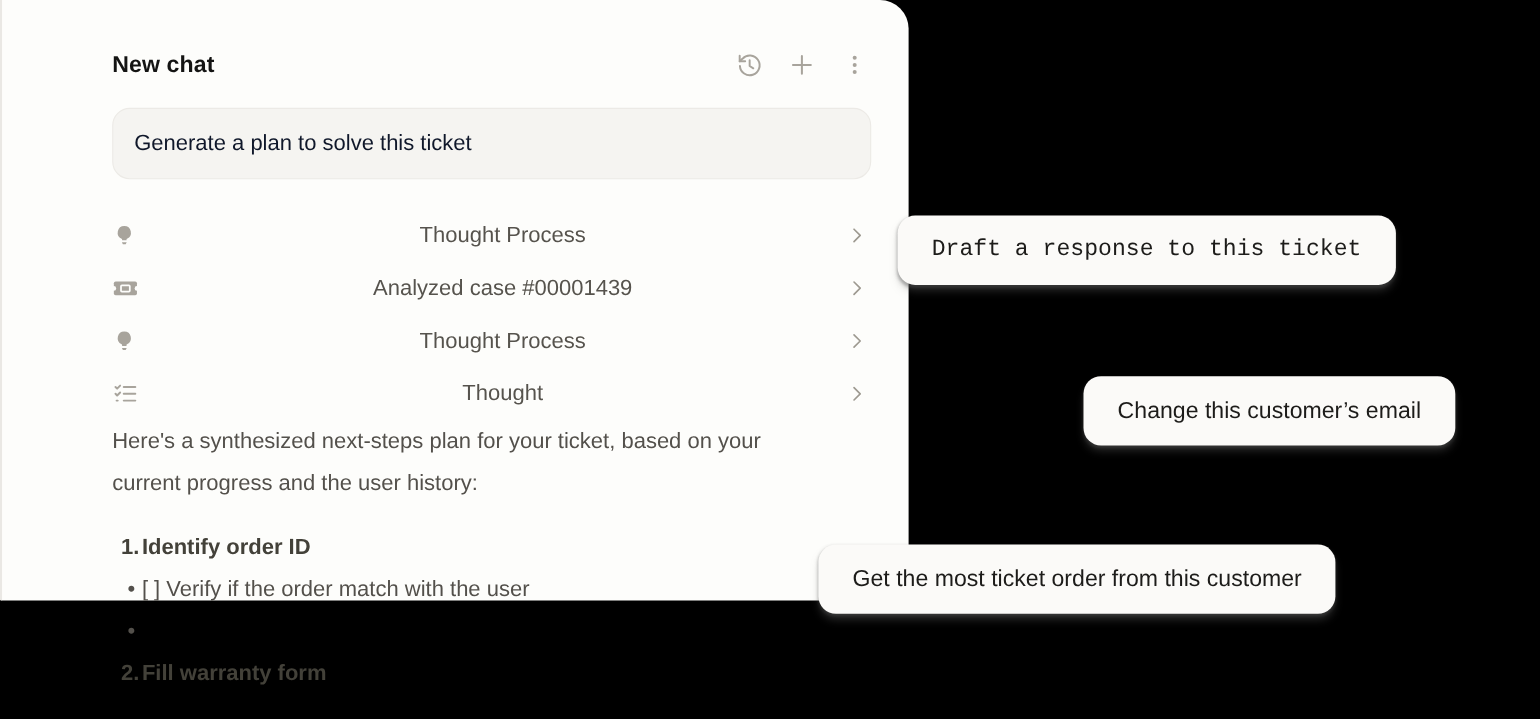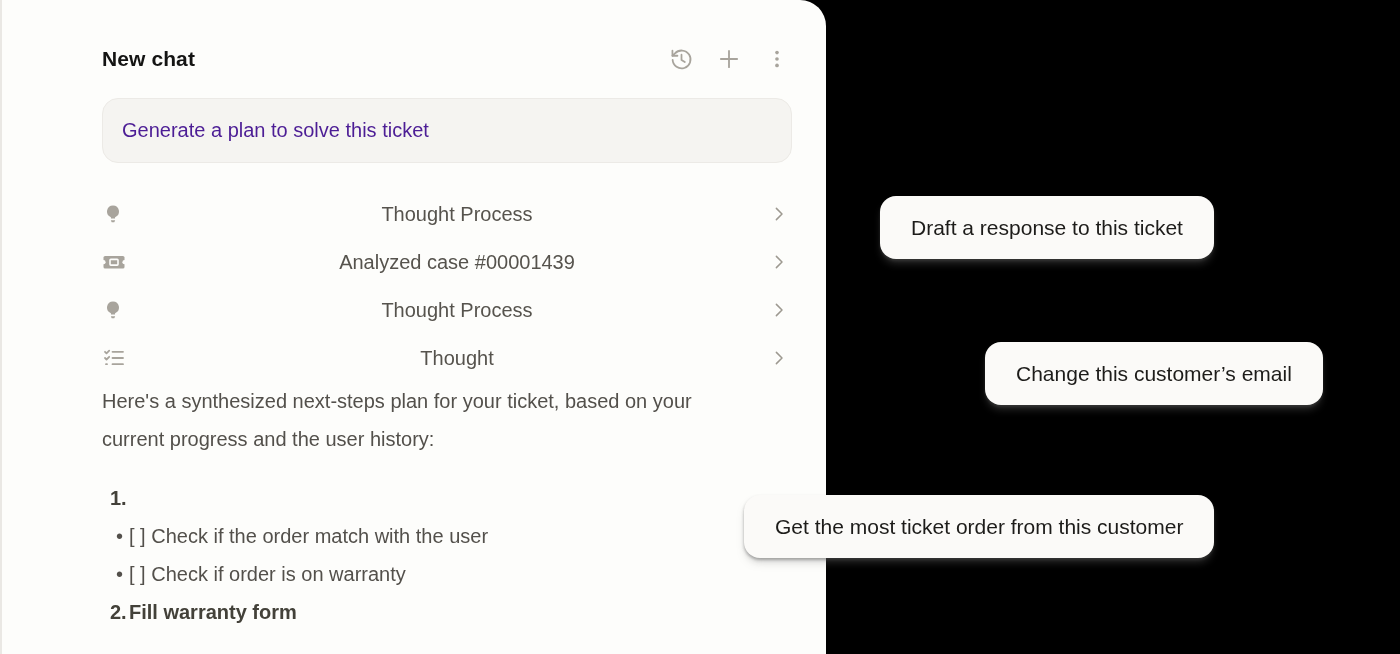--- a/index.html
+++ b/index.html
@@ -8,21 +8,21 @@
     font-family:"Liberation Sans", sans-serif;
     background:#000000;
     position:relative;
     overflow:hidden;
   }
   .stage { position:absolute; inset:0; }
 
   
   .panel {
     position:absolute; left:0; top:0;
-    width:826px; height:654px;
+    width:826px; height:546px;
     background:#FDFDFB;
     border-left:2px solid #EAE8E4;
     border-top-right-radius:26px;
     padding:44px 36px 0 100px;
   }
   .panel-header {
     display:flex; align-items:center; justify-content:space-between;
     height:30px;
   }
   .panel-title {
@@ -37,21 +37,21 @@
   .icon-btn svg { display:block; }
 
   .user-bubble {
     margin-top:24px;
     width:690px; height:65px;
     background:#F5F4F1;
     border:1px solid #ECEAE6;
     border-radius:16px;
     display:flex; align-items:center;
     padding:0 19px;
-    font-size:20px; color:#4c1d95;
+    font-size:20px; color:#0f172a;
   }
 
   .steps { list-style:none; margin-top:27px; width:690px; }
   .step-row {
     display:flex; align-items:center;
     height:48px; cursor:pointer;
   }
   .step-icon { width:26px; height:24px; margin-right:16px; display:flex; align-items:center; color:#A8A49C; flex:0 0 auto; }
   .step-label { flex:1; font-size:20px; color:#56534D;text-align:center; }
   .step-chevron { width:18px; height:18px; color:#9D9990; flex:0 0 auto; margin-right:4px; }
@@ -78,21 +78,21 @@
     border:none;
     border-radius:16px;
     font-family:"Liberation Sans", sans-serif;
     font-size:21px;
     padding:0 31px;
     white-space:nowrap;
     cursor:pointer;
     box-shadow:0 6px 9px -2px rgba(130,130,130,.35), 0 2px 3px rgba(60,60,60,.4);
     z-index:5;
   }
-  .sugg-1 { left:880px; top:196px; }
+  .sugg-1 { left:816px; top:196px;font-family:Liberation Mono, monospace; }
   .sugg-2 { left:985px; top:342px; }
   .sugg-3 { left:744px; top:495px; }
 </style>
 </head>
 <body>
 
 <div class="stage">
 
   <section class="panel">
 
@@ -194,28 +194,28 @@
           </svg>
         </span>
       </li>
     </ul>
 
     <p class="intro">Here's a synthesized next-steps plan for your ticket, based on your current progress and the user history:</p>
 
     <div class="plan">
       <div class="plan-line numbered">
         <span class="marker">1.</span>
+        <span class="txt">Identify order ID</span>
       </div>
       <div class="plan-line bullet">
         <span class="marker">•</span>
-        <span class="txt">[ ] Check if the order match with the user</span>
+        <span class="txt">[ ] Verify if the order match with the user</span>
       </div>
       <div class="plan-line bullet">
         <span class="marker">•</span>
-        <span class="txt">[ ] Check if order is on warranty</span>
       </div>
       <div class="plan-line numbered">
         <span class="marker">2.</span>
         <span class="txt">Fill warranty form</span>
       </div>
     </div>
 
   </section>
 
   <button class="suggestion sugg-1">Draft a response to this ticket</button>

